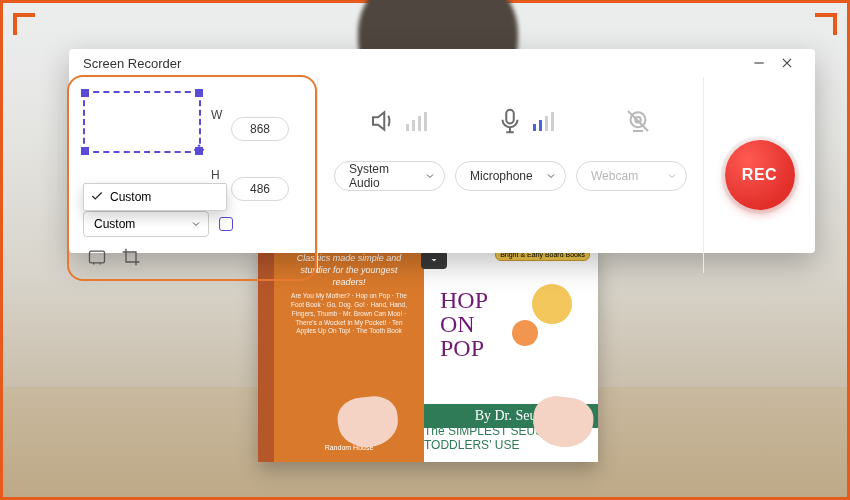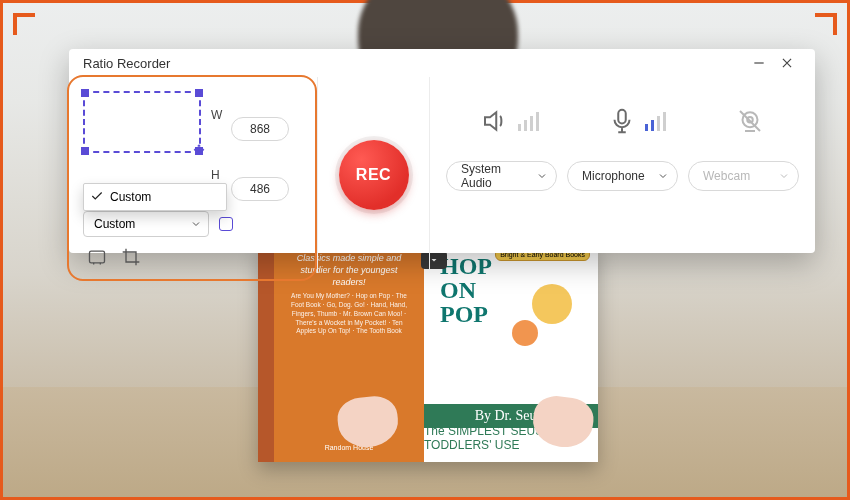--- a/index.html
+++ b/index.html
@@ -21,21 +21,21 @@
   .table { position:absolute; left:0; right:0; bottom:0; height:110px;
     background:linear-gradient(180deg,#c9b99f,#bda987); }
   .book { position:absolute; left:255px; bottom:35px; width:340px; height:220px; display:flex; box-shadow:0 8px 18px rgba(0,0,0,.25); }
   .book .spine { width:16px; background:#b6572a; }
   .book .left { width:150px; background:#d9792b; color:#fff; padding:10px 12px; font-size:8px; line-height:1.35; text-align:center; display:flex; flex-direction:column; }
   .book .left .tag { font-style:italic; font-size:9px; margin-bottom:4px;}
   .book .left .list { font-size:6.5px; flex:1; opacity:.9;}
   .book .left .pub { margin-top:auto; font-size:7px;}
   .book .right { flex:1; background:#fff; padding:10px; position:relative; }
   .book .right .badge { position:absolute; top:6px; right:8px; background:#f2c94a; border:1px solid #c9952d; border-radius:6px; padding:2px 4px; font-size:7px;}
-  .book .right .title { font-family:Georgia,serif; font-weight:700; font-size:24px; color:#0f766e; line-height:1; margin:2px 0 6px 6px;}
+  .book .right .title { font-family:Georgia,serif; font-weight:400; font-size:24px; color:#701a75; line-height:1; margin:36px 0 6px 6px;}
   .book .right .author { position:absolute; bottom:34px; left:0; right:0; background:#2f7a57; color:#fff; text-align:center; font-family:Georgia,serif; font-size:14px; padding:4px 0;}
   .book .right .sub { position:absolute; bottom:10px; left:0; right:0; text-align:left; font-size:12px; color:#2f7a57;}
   .book .right .blob { position:absolute; border-radius:50%; background:#f3c14b; opacity:.9;}
   .hand { position:absolute; width:60px; height:50px; background:#f4d3c4; border-radius:40% 40% 50% 50%; bottom:50px; }
   .hand.l { left:335px; transform:rotate(-6deg);}
   .hand.r { left:530px; transform:rotate(8deg);}
   .pull-tab { position:absolute; top:248px; left:418px; width:26px; height:18px; background:#3a3a3a; border-radius:4px; display:flex; align-items:center; justify-content:center;}
   .pull-tab svg{ width:12px; height:12px; fill:#fff;}
 
   
@@ -149,21 +149,21 @@
   <div class="hand l"></div>
   <div class="hand r"></div>
   <div class="pull-tab">
     <svg viewBox="0 0 24 24">
         <path d="M7 10l5 5 5-5z"></path>
       </svg>
   </div>
 
   <div class="panel">
     <div class="titlebar">
-      <span class="ttl">Ratio Recorder</span>
+      <span class="ttl">Screen Recorder</span>
       <span class="spacer"></span>
       <div class="tb-btn">
         <svg width="14" height="14" viewBox="0 0 24 24">
             <rect x="4" y="11" width="16" height="2" fill="currentColor"></rect>
           </svg>
       </div>
       <div class="tb-btn">
         <svg width="14" height="14" viewBox="0 0 24 24">
             <path d="M5 5l14 14M19 5L5 19" stroke="currentColor" stroke-width="2"></path>
           </svg>
@@ -232,26 +232,20 @@
               </svg>
           </span>
           <span class="ti">
             <svg width="20" height="20" viewBox="0 0 24 24" fill="none" stroke="#555" stroke-width="1.6">
                 <path d="M6 2v16h16M2 6h16v16"></path>
               </svg>
           </span>
         </div>
       </div>
 
-      <div class="section sec-rec">
-        <div class="rec-btn">
-          <span>REC</span>
-        </div>
-      </div>
-
       <div class="section sec-sources">
         <div class="src-icons">
           <div class="src">
             <span>
               <svg width="30" height="30" viewBox="0 0 24 24" fill="none" stroke="#6b6b6b" stroke-width="1.6">
                   <path d="M4 9v6h4l5 4V5L8 9H4z"></path>
                   <path d="M16 8c1.5 1 1.5 7 0 8"></path>
                 </svg>
             </span>
             <span class="vol">
@@ -305,15 +299,21 @@
           <div class="pill disabled">
             <span>Webcam</span>
             <span class="chev">
                 <svg width="12" height="12" viewBox="0 0 24 24">
                   <path d="M6 9l6 6 6-6" fill="none" stroke="#bbb" stroke-width="2"></path>
                 </svg>
               </span>
           </div>
         </div>
       </div>
+
+      <div class="section sec-rec">
+        <div class="rec-btn">
+          <span>REC</span>
+        </div>
+      </div>
     </div>
   </div>
 </div>
 
 </body></html>

